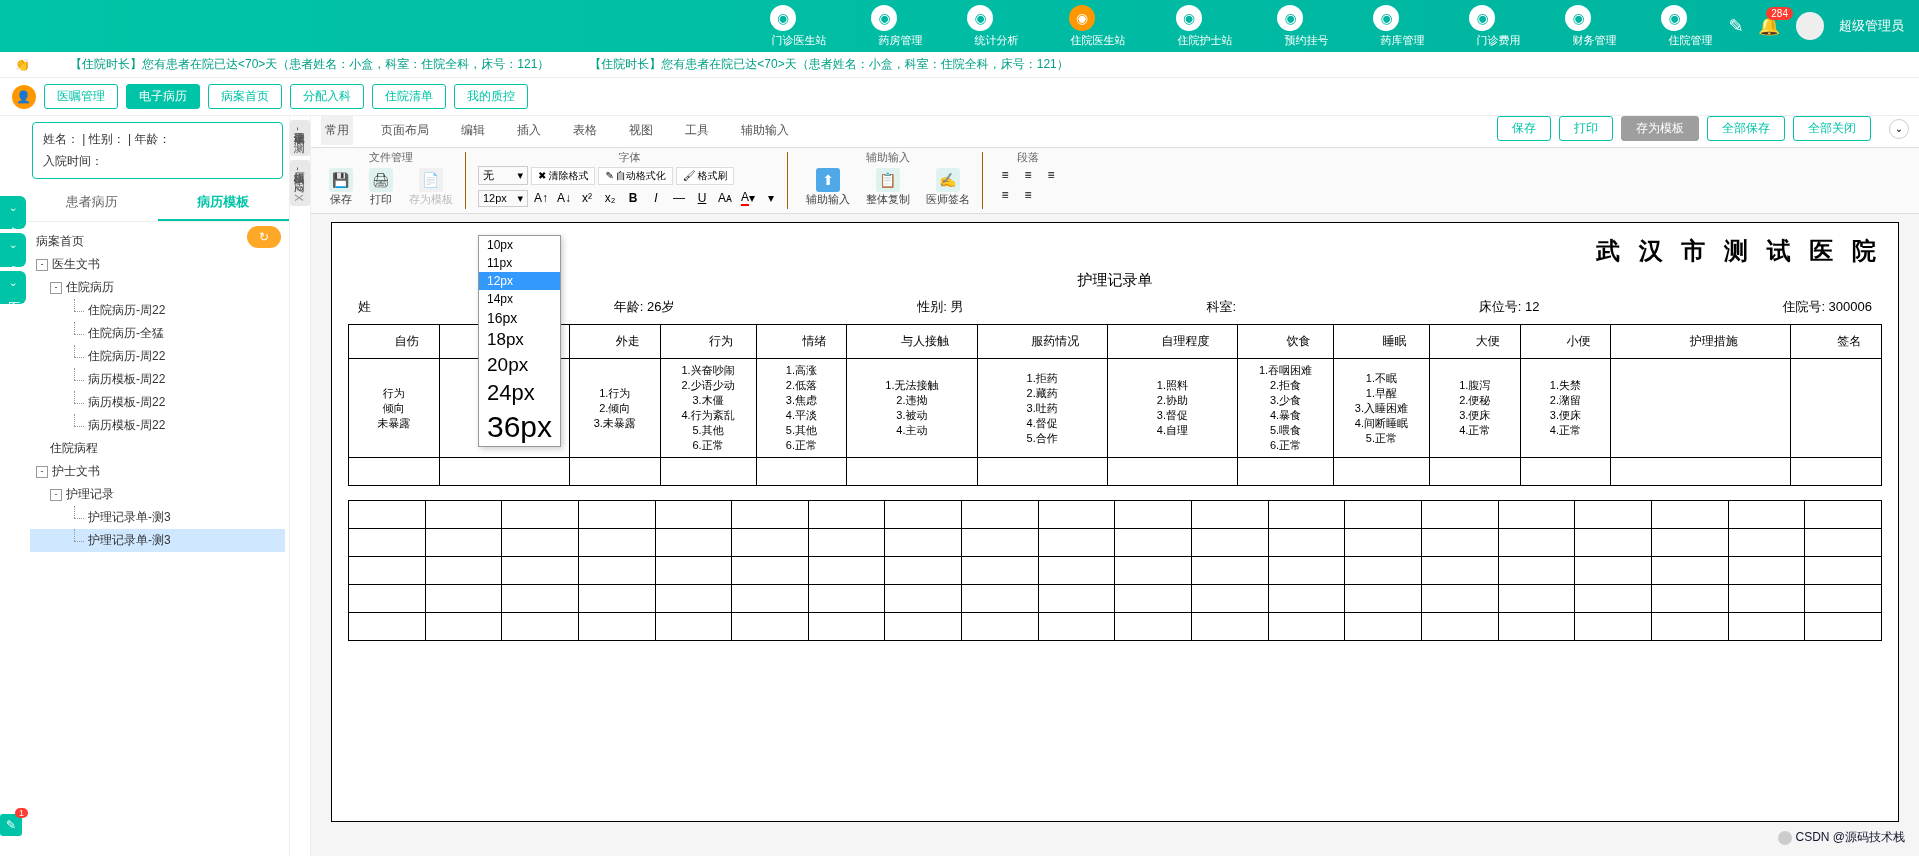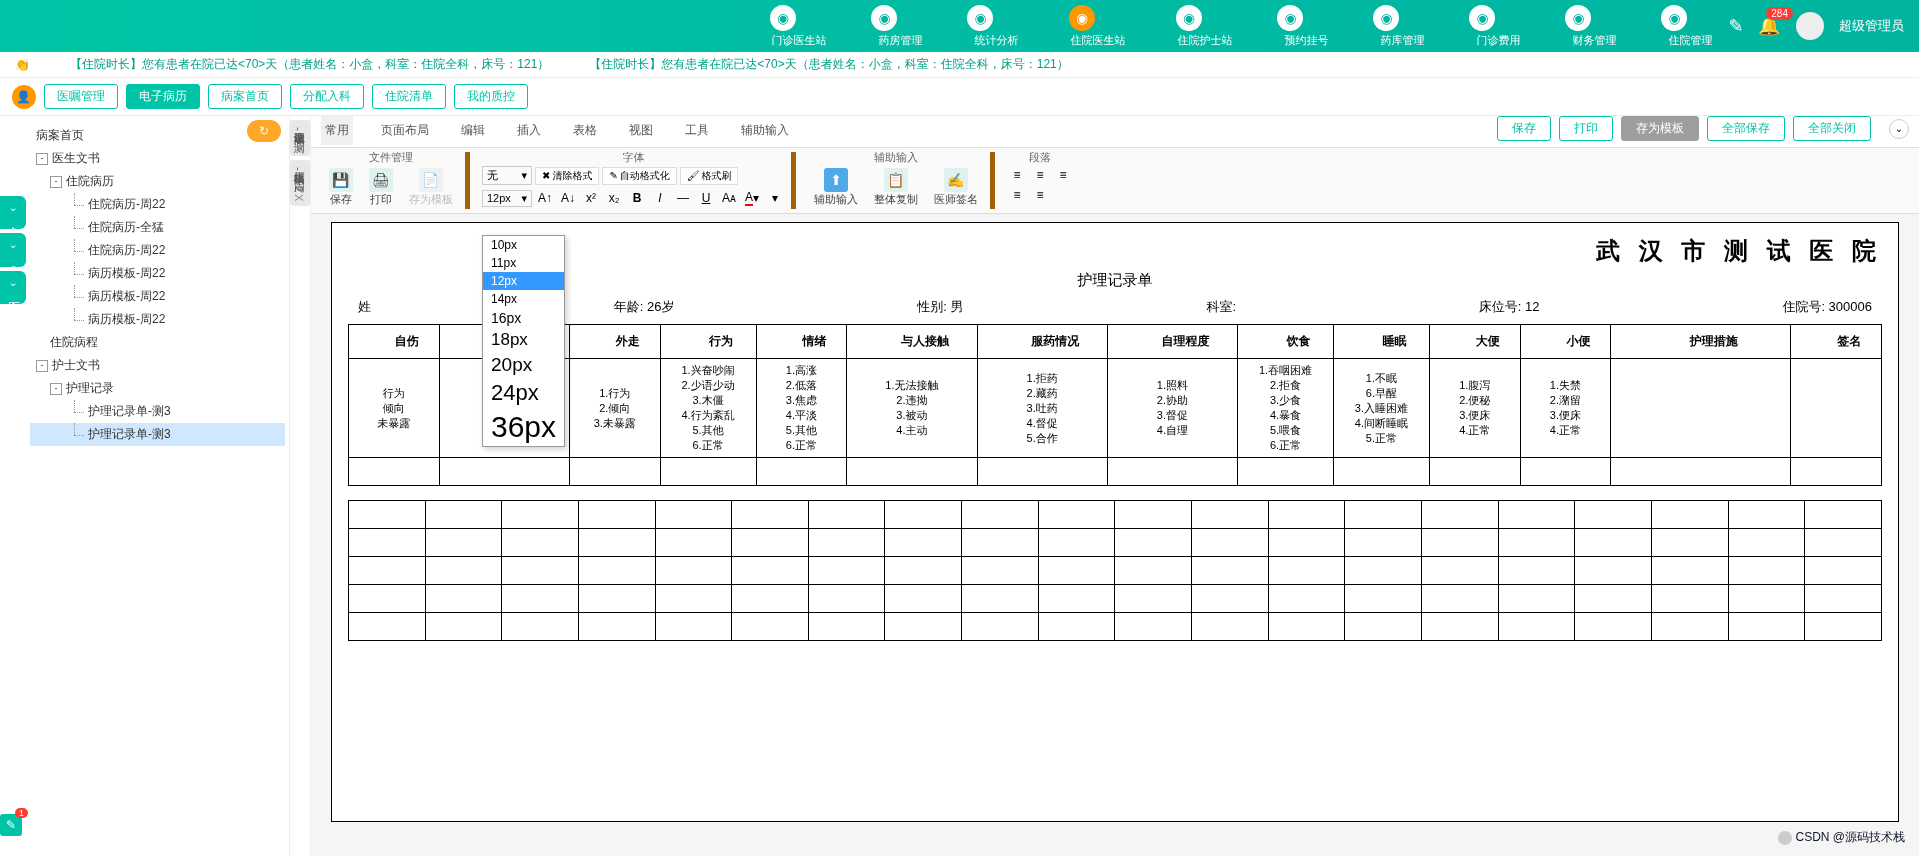--- a/index.html
+++ b/index.html
@@ -57,21 +57,21 @@
 .editor { flex: 1; display: flex; flex-direction: column; border-left: 1px solid #eee; overflow: hidden; }
 .editor-header { display: flex; align-items: flex-start; border-bottom: 1px solid #ddd; padding: 0 10px; height: 32px; gap: 20px; font-size: 12px; }
 .editor-header .menu { cursor: pointer; color: #555; padding: 6px 4px; }
 .editor-header .menu.active { background: #f0f0f0; }
 .editor-header-actions { margin-left: auto; display: flex; gap: 8px; align-items: center; }
 .hdr-btn { border: 1px solid #00c4a7; background: #fff; color: #00c4a7; padding: 3px 14px; font-size: 12px; border-radius: 3px; cursor: pointer; }
 .hdr-btn.filled { background: #9e9e9e; border-color: #9e9e9e; color: #fff; }
 .collapse { width: 20px; height: 20px; border: 1px solid #ccc; border-radius: 50%; display: flex; align-items: center; justify-content: center; font-size: 10px; cursor: pointer; margin-left: 10px; }
 
 .ribbon { display: flex; border-bottom: 1px solid #ddd; padding: 4px 6px; gap: 6px; background: #fafafa; }
-.ribbon-group { border-right: 5px solid #a16207; padding: 0 6px; display: flex; flex-direction: column; align-items: center; position: relative; }
+.ribbon-group { border-right: 1px solid #a16207; padding: 0 6px; display: flex; flex-direction: column; align-items: center; position: relative; }
 .ribbon-group:last-child { border-right: none; }
 .ribbon-title { font-size: 11px; color: #666; position: absolute; top: -2px; }
 .ribbon-body { display: flex; gap: 4px; padding-top: 14px; flex-wrap: wrap; }
 .ribbon-btn { display: flex; flex-direction: column; align-items: center; font-size: 11px; color: #444; cursor: pointer; padding: 2px 6px; }
 .ribbon-btn .ico { width: 24px; height: 24px; background: #e0f2ef; border-radius: 3px; display: flex; align-items: center; justify-content: center; font-size: 14px; }
 .ribbon-btn.disabled { color: #bbb; }
 .ribbon-btn.disabled .ico { background: #f0f0f0; color: #ccc; }
 .font-row { display: flex; align-items: center; gap: 3px; font-size: 11px; }
 .font-select { border: 1px solid #ccc; padding: 1px 4px; font-size: 11px; min-width: 50px; cursor: pointer; display: flex; align-items: center; justify-content: space-between; }
 .tiny-btn { border: 1px solid #ddd; padding: 1px 6px; font-size: 10px; cursor: pointer; background: #fff; display: flex; align-items: center; gap: 2px; }
@@ -87,21 +87,21 @@
 .size-item[data-sz="24"] { font-size: 22px; }
 .size-item[data-sz="36"] { font-size: 30px; }
 
 .canvas { flex: 1; overflow: auto; background: #f5f5f5; padding: 8px 20px; }
 .page { background: #fff; border: 1px solid #000; padding: 12px 16px; min-height: 600px; }
 .doc-title { text-align: right; font-size: 24px; letter-spacing: 6px; font-weight: bold; }
 .doc-subtitle { text-align: center; font-size: 15px; margin-top: 4px; }
 .info-row { display: flex; justify-content: space-between; font-size: 13px; margin: 8px 0; padding: 0 10px; }
 .doc-table { width: 100%; border-collapse: collapse; font-size: 12px; }
 .doc-table th, .doc-table td { border: 1px solid #000; padding: 4px 2px; text-align: center; vertical-align: middle; }
-.doc-table th { font-weight: bold; height: 34px; padding-left: 28px; }
+.doc-table th { font-weight: normal; height: 34px; padding-left: 28px; }
 .doc-table td { height: 28px; font-size: 11px; }
 .cell-list { text-align: left; padding: 4px; }
 .cell-list div { white-space: nowrap; }
 
 .watermark { position: fixed; bottom: 10px; right: 14px; font-size: 12px; color: #0f172a; }
 .watermark .ico { display: inline-block; width: 14px; height: 14px; background: #ccc; border-radius: 50%; vertical-align: middle; }
 </style>
 </head>
 <body>
 
@@ -185,20 +185,28 @@
         <span>出院患者</span>
       </div>
     <div class="left-tab">
         <span class="arrow">›</span>
         <span>历史患者</span>
       </div>
     <div class="left-tab-bottom">✎<span class="mini-badge">1</span></div>
   </div>
 
   <div class="sidebar">
+    <div class="patient-info">
+      <div>姓名：  | 性别：  | 年龄：</div>
+      <div>入院时间：</div>
+    </div>
+    <div class="side-tabs">
+      <div class="side-tab">患者病历</div>
+      <div class="side-tab active">病历模板</div>
+    </div>
     <div class="tree" id="tree">
       <div class="tree-refresh">↻</div>
     <div class="tree-node tree-indent-0">
           <span>病案首页</span>
         </div>
         <div class="tree-node tree-indent-0">
           <span class="toggle">-</span>
           <span>医生文书</span>
         </div>
         <div class="tree-node tree-indent-1">
@@ -455,21 +463,21 @@
                 <td class="cell-list">
                   <div>1.吞咽困难</div>
                   <div>2.拒食</div>
                   <div>3.少食</div>
                   <div>4.暴食</div>
                   <div>5.喂食</div>
                   <div>6.正常</div>
                 </td>
                 <td class="cell-list">
                   <div>1.不眠</div>
-                  <div>6.早醒</div>
+                  <div>1.早醒</div>
                   <div>3.入睡困难</div>
                   <div>4.间断睡眠</div>
                   <div>5.正常</div>
                 </td>
                 <td class="cell-list">
                   <div>1.腹泻</div>
                   <div>2.便秘</div>
                   <div>3.便床</div>
                   <div>4.正常</div>
                 </td>

